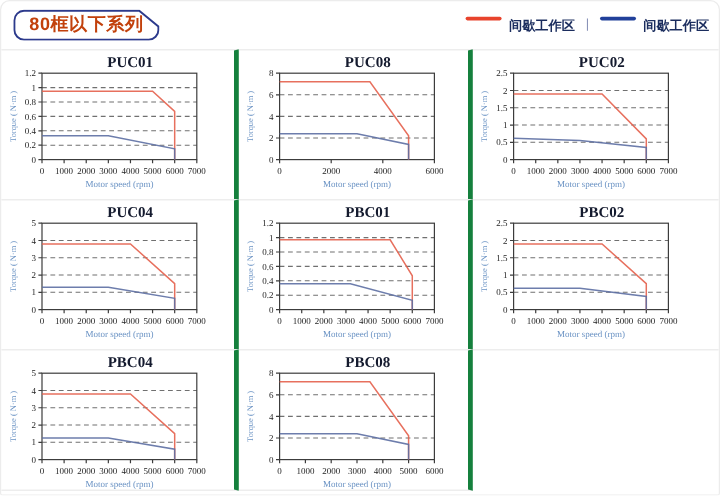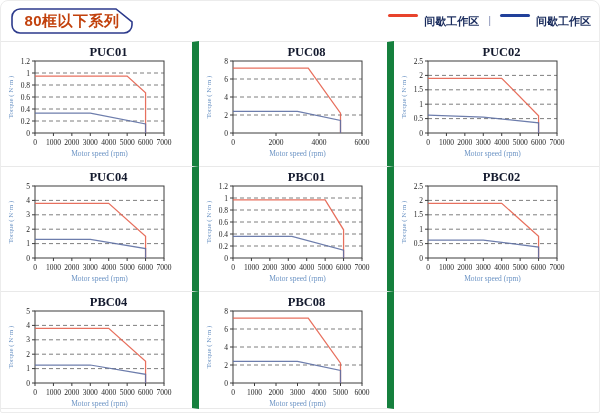--- a/index.html
+++ b/index.html
@@ -19,21 +19,21 @@
     font-size:15px;font-weight:bold;color:#c2410c;letter-spacing:0.5px;
   }
   .legend{display:flex;align-items:flex-start;}
   .swatch{display:inline-block;width:30px;height:3px;border-radius:2px;}
   .legend-label{font-size:11px;font-weight:bold;color:#1b2d5e;margin-left:6px;}
   .legend-sep{color:#8a93b8;font-size:11px;margin:0 9px;}
   .grid{
     display:grid;grid-template-columns:198px 195px 1fr;grid-template-rows:125px 125px 118px;
   }
   .cell{box-sizing:border-box;border-top:1px solid #e9e9e9;padding:2px 0 0 3px;}
-  .cell.bR{border-right:7px solid #15803d;}
+  .cell.bR{border-right:4px solid #15803d;}
   .cell.bB{border-bottom:1px solid #e9e9e9;}
   .chart-svg{display:block;}
   text{font-family:"Liberation Serif","DejaVu Serif",serif;}
 </style>
 </head>
 <body>
 
 <div class="card">
   <div class="header">
     <div class="title-pill">

